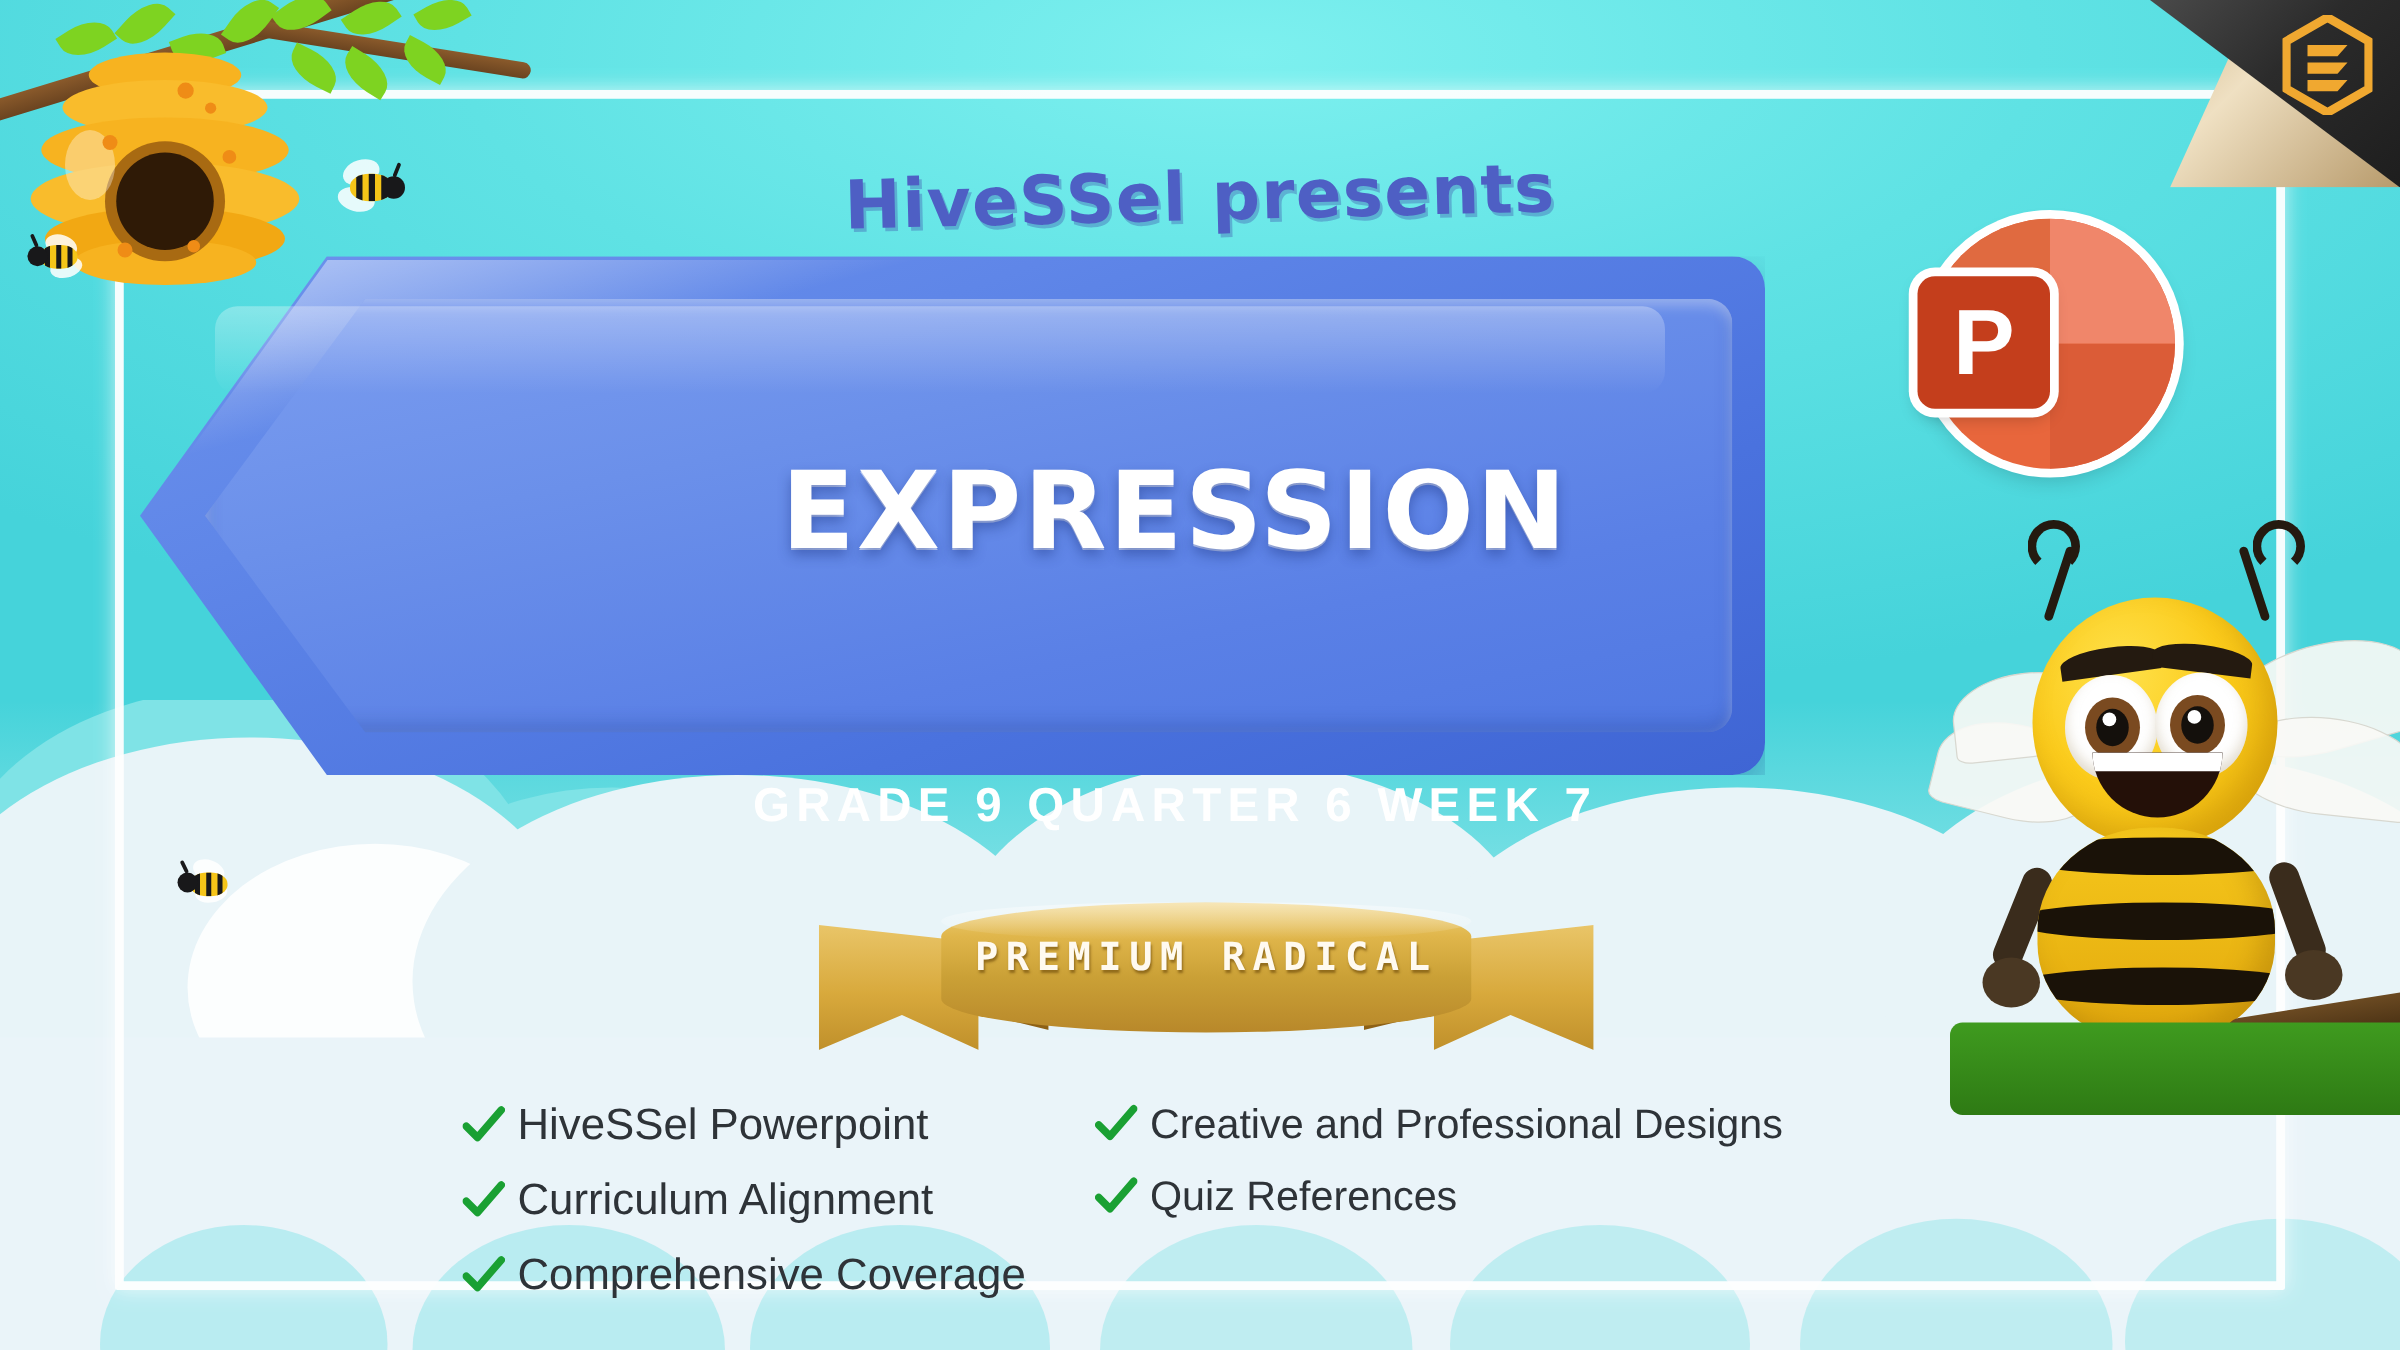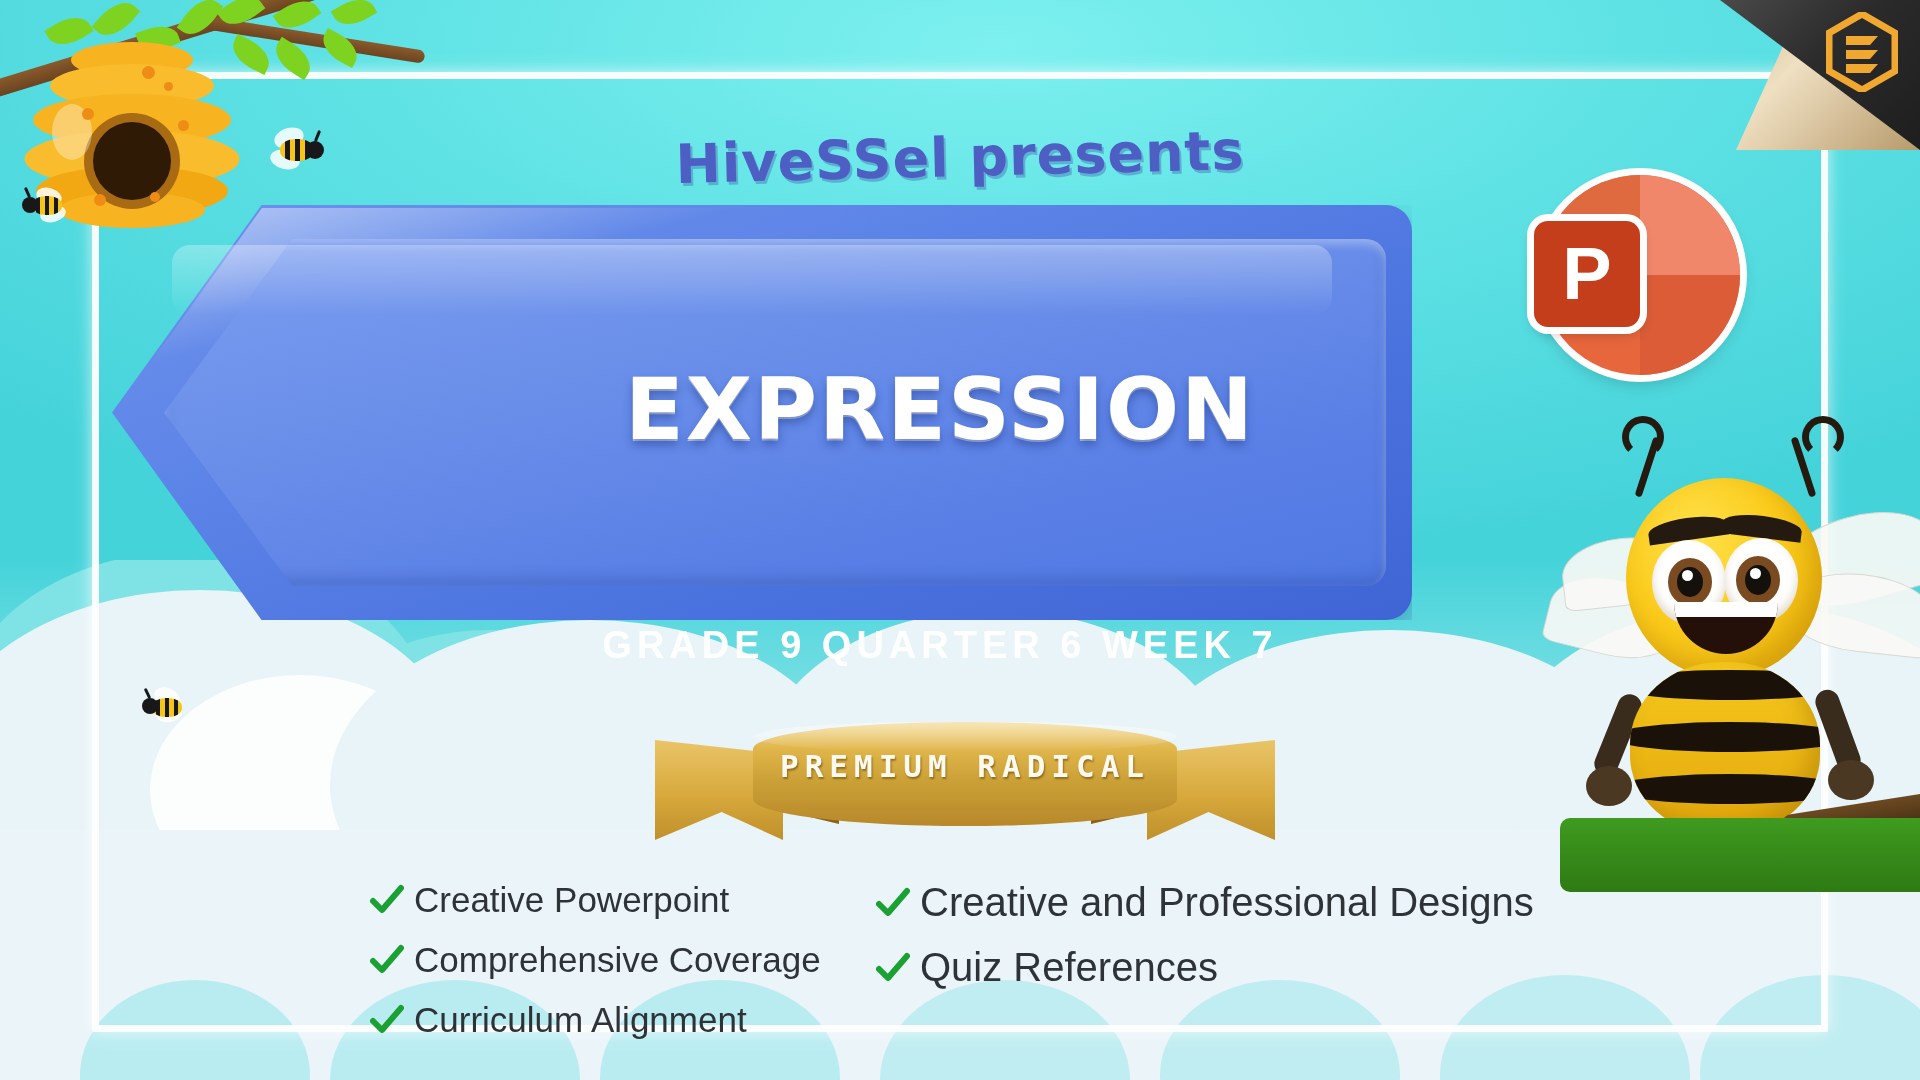--- a/index.html
+++ b/index.html
@@ -134,21 +134,21 @@
   .fcol.b{width:560px;}
   .frow{display:flex;align-items:center;gap:10px;}
   .check{
     width:34px;height:34px;flex:0 0 34px;position:relative;
   }
   .check svg{display:block;width:34px;height:34px;}
   .ftext{
     font-family:"Liberation Sans",sans-serif;
     font-size:35px;color:#2e3338;white-space:nowrap;
   }
-  .fcol.b .ftext{font-size:40px;}
+  .fcol.b .ftext{font-size:33px;}
 
   
   .branch{position:absolute;left:-10px;top:-4px;width:420px;height:180px;}
   .leaf{position:absolute;background:#7ed321;border-radius:0 70% 0 70%;}
   .hive{position:absolute;left:24px;top:42px;width:215px;height:180px;}
   .hiveband{position:absolute;left:50%;transform:translateX(-50%);border-radius:50%;}
   .hivehole{
     position:absolute;left:50%;top:80px;transform:translateX(-50%);
     width:78px;height:78px;border-radius:50%;
     background:#2f1a06;box-shadow:0 0 0 9px #a86a12;
@@ -398,37 +398,37 @@
   </div>
 
   <div class="features">
     <div class="fcol a">
       <div class="frow">
         <span class="check">
             <svg viewBox="0 0 34 34">
               <path d="M3 18 L12 27 L31 5" fill="none" stroke="#1aa033" stroke-width="6" stroke-linecap="round" stroke-linejoin="round"></path>
             </svg>
           </span>
-        <span class="ftext">Creative Powerpoint</span>
+        <span class="ftext">HiveSSel Powerpoint</span>
+      </div>
+      <div class="frow">
+        <span class="check">
+            <svg viewBox="0 0 34 34">
+              <path d="M3 18 L12 27 L31 5" fill="none" stroke="#1aa033" stroke-width="6" stroke-linecap="round" stroke-linejoin="round"></path>
+            </svg>
+          </span>
+        <span class="ftext">Curriculum Alignment</span>
       </div>
       <div class="frow">
         <span class="check">
             <svg viewBox="0 0 34 34">
               <path d="M3 18 L12 27 L31 5" fill="none" stroke="#1aa033" stroke-width="6" stroke-linecap="round" stroke-linejoin="round"></path>
             </svg>
           </span>
         <span class="ftext">Comprehensive Coverage</span>
-      </div>
-      <div class="frow">
-        <span class="check">
-            <svg viewBox="0 0 34 34">
-              <path d="M3 18 L12 27 L31 5" fill="none" stroke="#1aa033" stroke-width="6" stroke-linecap="round" stroke-linejoin="round"></path>
-            </svg>
-          </span>
-        <span class="ftext">Curriculum Alignment</span>
       </div>
     </div>
     <div class="fcol b">
       <div class="frow">
         <span class="check">
             <svg viewBox="0 0 34 34">
               <path d="M3 18 L12 27 L31 5" fill="none" stroke="#1aa033" stroke-width="6" stroke-linecap="round" stroke-linejoin="round"></path>
             </svg>
           </span>
         <span class="ftext">Creative and Professional Designs</span>

